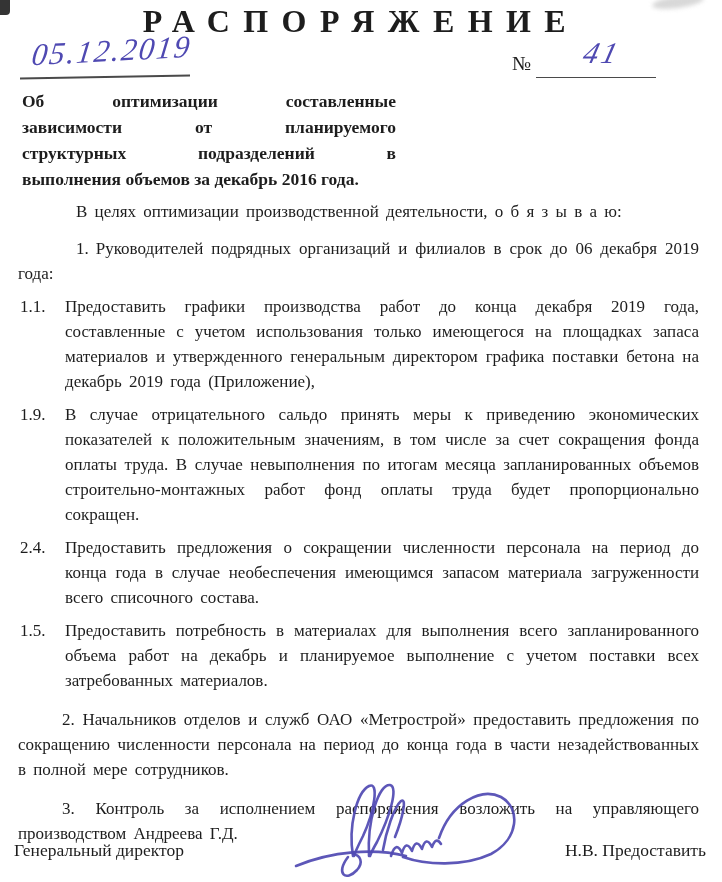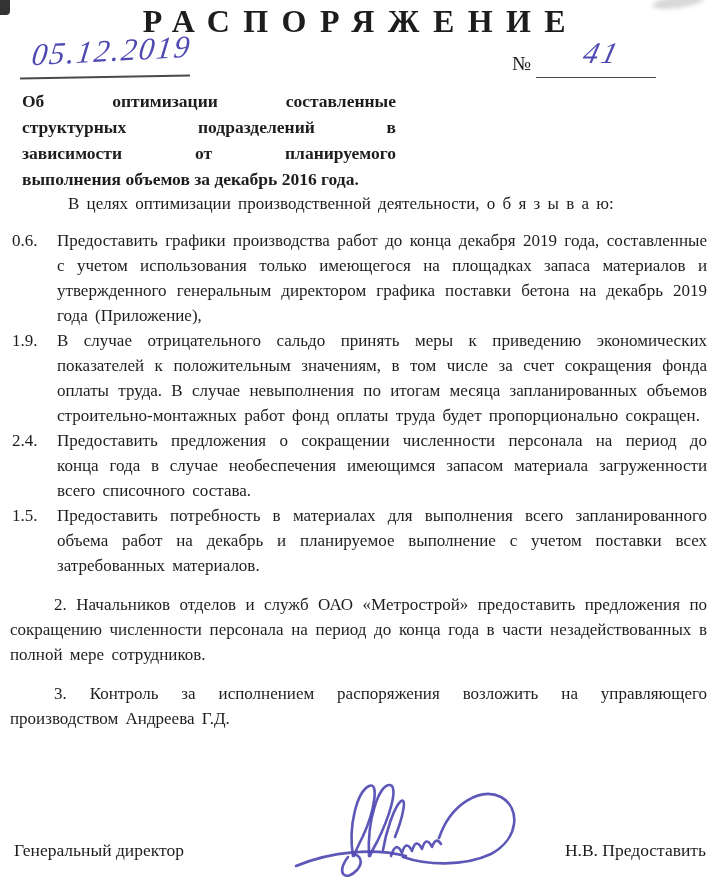--- a/index.html
+++ b/index.html
@@ -92,21 +92,21 @@
   .subject .sub-line { text-align: justify; }
   .subject .stretch { text-align-last: justify; }
   .body {
     position: absolute;
     left: 10px; right: 15px; top: 191px;
     font-size: 17px;
     line-height: 25px;
     word-spacing: 3px;
     text-align: justify;
   }
-  .body p { margin: 0; }
+  .body p { margin: 8px; }
   .intro { text-indent: 58px; margin-bottom: 12px !important; }
   .first-item { text-indent: 58px; }
   .first-item .n { margin-right: 7px; }
   .hang { position: relative; padding-left: 47px; }
   .hang .n { position: absolute; left: 2px; top: 0; }
   .para { text-indent: 44px; }
   .p2 { margin-top: 14px !important; }
   .p3 { margin-top: 14px !important; }
   .footer {
     position: absolute;
@@ -141,30 +141,31 @@
 
   <div class="date-hw">05.12.2019</div>
   <div class="date-line"></div>
 
   <span class="num-label">№</span>
   <div class="num-hw">41</div>
   <div class="num-line"></div>
 
   <div class="subject">
     <div class="sub-line stretch">Об оптимизации составленные</div>
+    <div class="sub-line stretch">зависимости от планируемого</div>
     <div class="sub-line stretch">структурных подразделений в</div>
-    <div class="sub-line stretch">зависимости от планируемого</div>
     <div class="sub-line">выполнения объемов за декабрь 2016 года.</div>
   </div>
 
   <div class="body">
     <p class="intro">В целях оптимизации производственной деятельности, о б я з ы в а ю:</p>
 
+    <p class="first-item"><span class="n">1.</span><span>Руководителей подрядных организаций и филиалов в срок до 06 декабря 2019 года:</span></p>
 
-    <p class="hang"><span class="n">0.6.</span><span>Предоставить графики производства работ до конца декабря 2019 года, составленные с учетом использования только имеющегося на площадках запаса материалов и утвержденного генеральным директором графика поставки бетона на декабрь 2019 года (Приложение),</span></p>
+    <p class="hang"><span class="n">1.1.</span><span>Предоставить графики производства работ до конца декабря 2019 года, составленные с учетом использования только имеющегося на площадках запаса материалов и утвержденного генеральным директором графика поставки бетона на декабрь 2019 года (Приложение),</span></p>
 
 
     <p class="hang"><span class="n">1.9.</span><span>В случае отрицательного сальдо принять меры к приведению экономических показателей к положительным значениям, в том числе за счет сокращения фонда оплаты труда. В случае невыполнения по итогам месяца запланированных объемов строительно-монтажных работ фонд оплаты труда будет пропорционально сокращен.</span></p>
 
     <p class="hang"><span class="n">2.4.</span><span>Предоставить предложения о сокращении численности персонала на период до конца года в случае необеспечения имеющимся запасом материала загруженности всего списочного состава.</span></p>
 
     <p class="hang"><span class="n">1.5.</span><span>Предоставить потребность в материалах для выполнения всего запланированного объема работ на декабрь и планируемое выполнение с учетом поставки всех затребованных материалов.</span></p>
 
     <p class="para p2">2. Начальников отделов и служб ОАО «Метрострой» предоставить предложения по сокращению численности персонала на период до конца года в части незадействованных в полной мере сотрудников.</p>
     <p class="para p3">3. Контроль за исполнением распоряжения возложить на управляющего производством Андреева Г.Д.</p>

